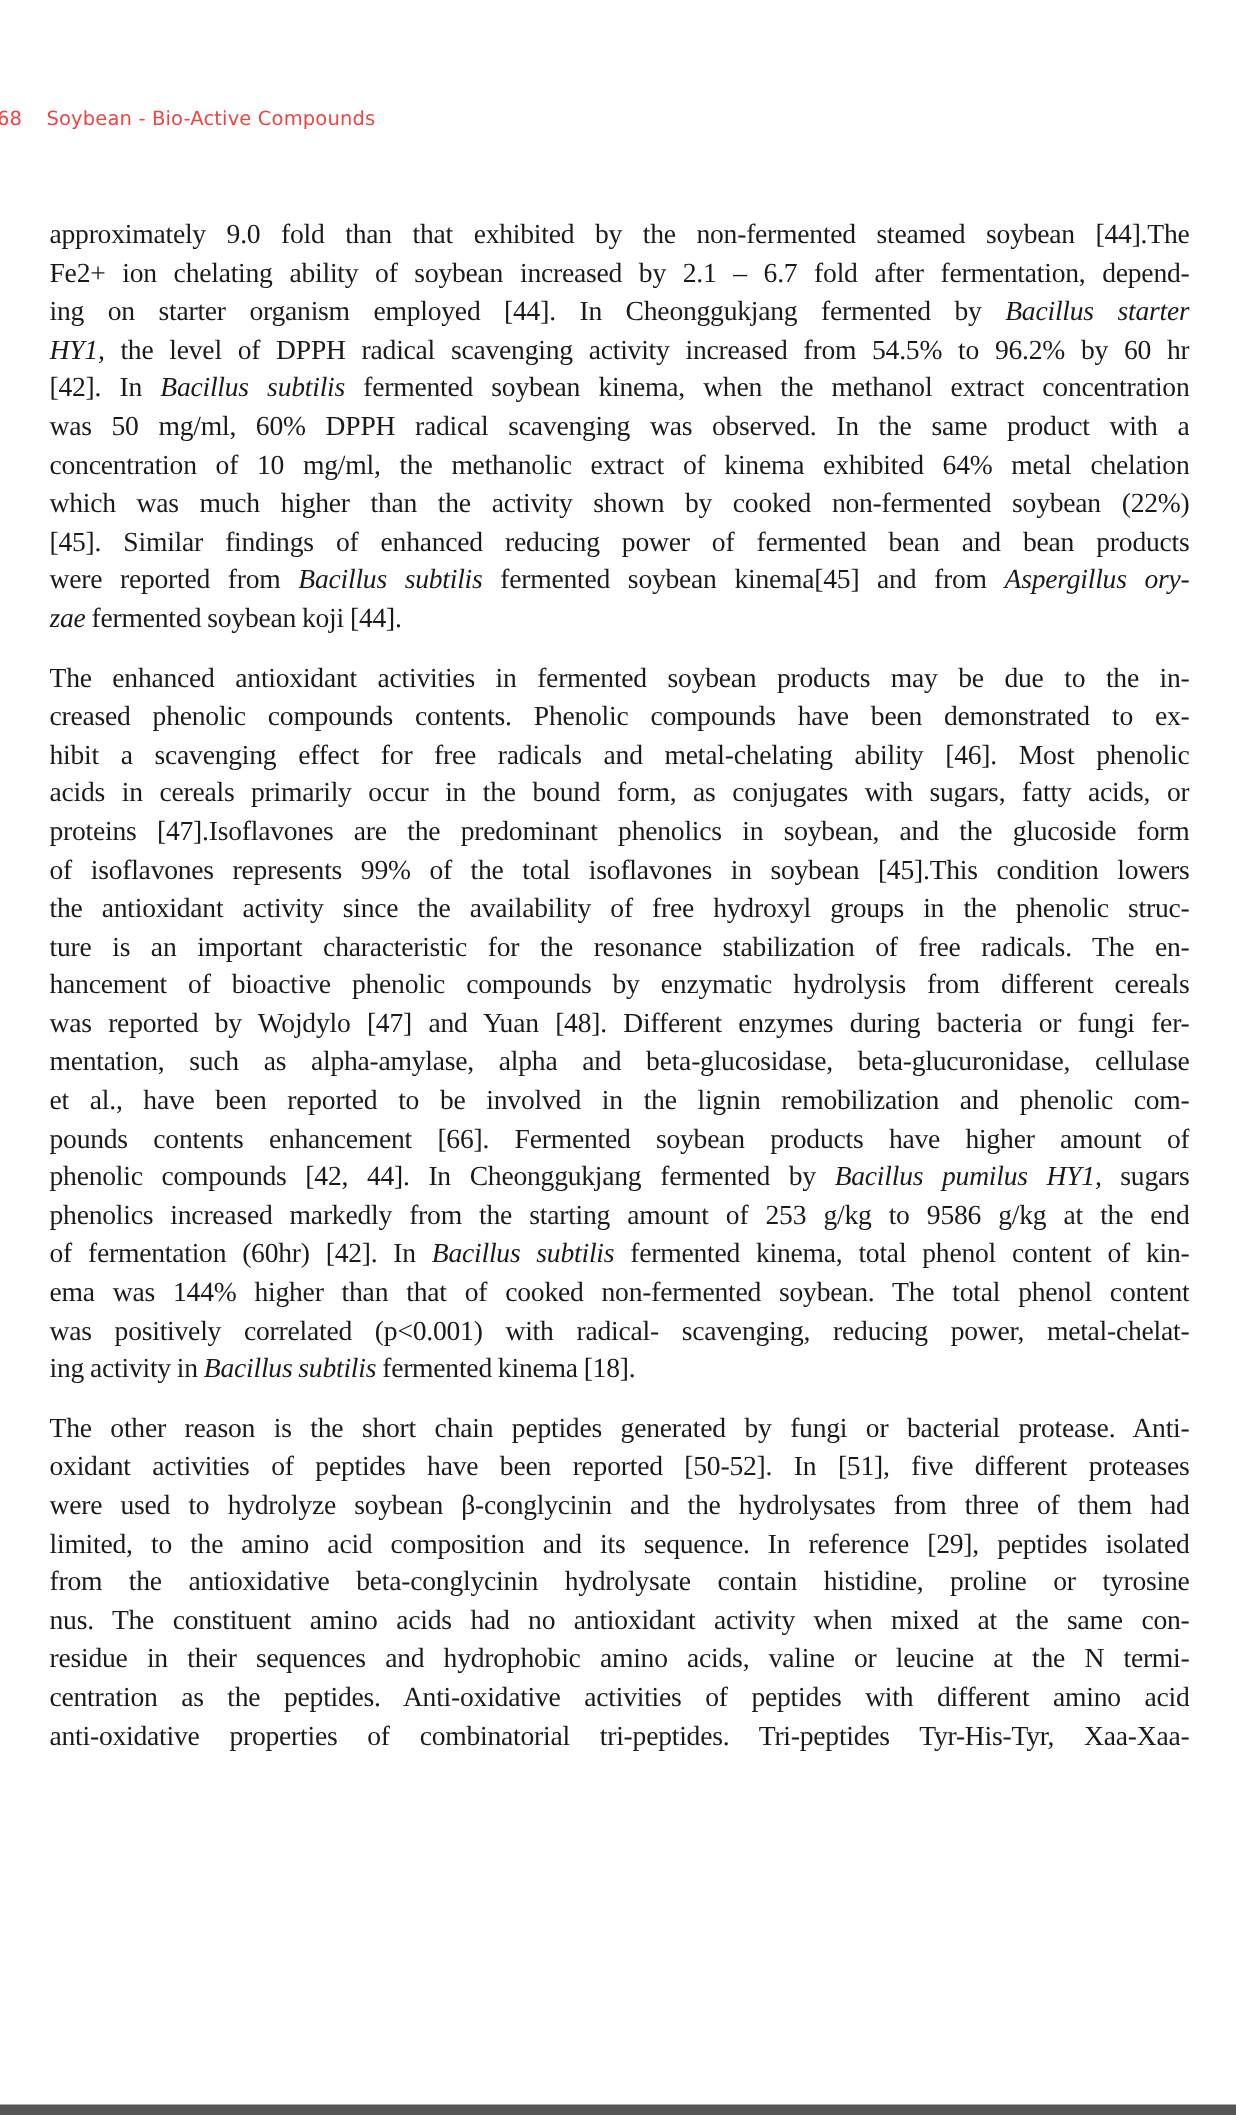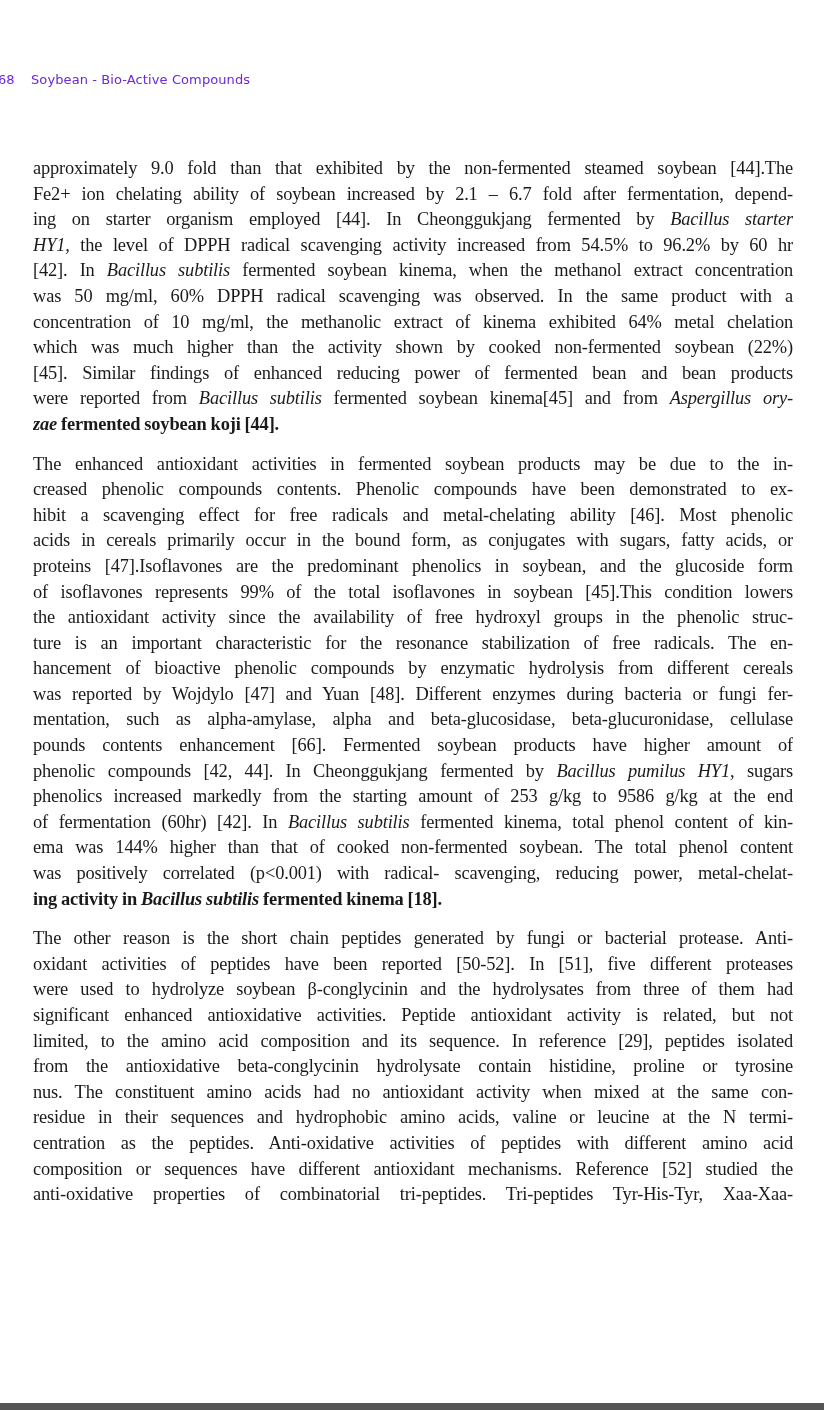--- a/index.html
+++ b/index.html
@@ -15,32 +15,32 @@
     font-family: "Liberation Serif", "DejaVu Serif", serif;
     color: #1a1a1a;
   }
   .running-header {
     position: absolute;
     top: 72px;
     left: 0;
     height: 20px;
     font-family: "DejaVu Sans", "Liberation Sans", sans-serif;
     font-size: 13px;
-    color: #6d28d9;
+    color: #ef4444;
     white-space: nowrap;
     letter-spacing: 0.1px;
   }
   .running-header .page-num {
     display: inline-block;
     margin-left: -2px;
     width: 33px;
   }
   .body-text {
     position: absolute;
-    top: 156px;
+    top: 144px;
     left: 33px;
     width: 760px;
   }
   .para {
     margin: 0 0 14px 0;
     font-size: 18.4px;
     line-height: 25.6px;
     text-align: justify;
     hyphens: manual;
     letter-spacing: -0.15px;
@@ -48,21 +48,20 @@
   }
   .para .line {
     display: block;
     text-align: justify;
     text-align-last: justify;
     white-space: nowrap;
     overflow: hidden;
   }
   .para .line.last {
     text-align-last: left;
-    font-weight: bold;
   }
   .para i {
     font-style: italic;
   }
   .bottom-bar {
     position: absolute;
     left: 0;
     bottom: 0;
     width: 824px;
     height: 7px;
@@ -95,36 +94,35 @@
       <span class="line"><span>creased phenolic compounds contents. Phenolic compounds have been demonstrated to ex-</span></span>
       <span class="line"><span>hibit a scavenging effect for free radicals and metal-chelating ability [46]. Most phenolic</span></span>
       <span class="line"><span>acids in cereals primarily occur in the bound form, as conjugates with sugars, fatty acids, or</span></span>
       <span class="line"><span>proteins [47].Isoflavones are the predominant phenolics in soybean, and the glucoside form</span></span>
       <span class="line"><span>of isoflavones represents 99% of the total isoflavones in soybean [45].This condition lowers</span></span>
       <span class="line"><span>the antioxidant activity since the availability of free hydroxyl groups in the phenolic struc-</span></span>
       <span class="line"><span>ture is an important characteristic for the resonance stabilization of free radicals. The en-</span></span>
       <span class="line"><span>hancement of bioactive phenolic compounds by enzymatic hydrolysis from different cereals</span></span>
       <span class="line"><span>was reported by Wojdylo [47] and Yuan [48]. Different enzymes during bacteria or fungi fer-</span></span>
       <span class="line"><span>mentation, such as alpha-amylase, alpha and beta-glucosidase, beta-glucuronidase, cellulase</span></span>
+      <span class="line"><span>et al., have been reported to be involved in the lignin remobilization and phenolic com-</span></span>
       <span class="line"><span>pounds contents enhancement [66]. Fermented soybean products have higher amount of</span></span>
       <span class="line"><span>phenolic compounds [42, 44]. In Cheonggukjang fermented by </span><i>Bacillus pumilus HY1,</i><span> sugars</span></span>
       <span class="line"><span>phenolics increased markedly from the starting amount of 253 g/kg to 9586 g/kg at the end</span></span>
       <span class="line"><span>of fermentation (60hr) [42]. In </span><i>Bacillus subtilis</i><span> fermented kinema, total phenol content of kin-</span></span>
       <span class="line"><span>ema was 144% higher than that of cooked non-fermented soybean. The total phenol content</span></span>
       <span class="line"><span>was positively correlated (p&lt;0.001) with radical- scavenging, reducing power, metal-chelat-</span></span>
       <span class="line last"><span>ing activity in </span><i>Bacillus subtilis</i><span> fermented kinema [18].</span></span>
     </p>
   <p class="para">
       <span class="line"><span>The other reason is the short chain peptides generated by fungi or bacterial protease. Anti-</span></span>
       <span class="line"><span>oxidant activities of peptides have been reported [50-52]. In [51], five different proteases</span></span>
       <span class="line"><span>were used to hydrolyze soybean β-conglycinin and the hydrolysates from three of them had</span></span>
-      <span class="line"><span>significant enhanced antioxidative activities. Peptide antioxidant activity is related, but not</span></span>
       <span class="line"><span>limited, to the amino acid composition and its sequence. In reference [29], peptides isolated</span></span>
       <span class="line"><span>from the antioxidative beta-conglycinin hydrolysate contain histidine, proline or tyrosine</span></span>
       <span class="line"><span>nus. The constituent amino acids had no antioxidant activity when mixed at the same con-</span></span>
       <span class="line"><span>residue in their sequences and hydrophobic amino acids, valine or leucine at the N termi-</span></span>
       <span class="line"><span>centration as the peptides. Anti-oxidative activities of peptides with different amino acid</span></span>
-      <span class="line"><span>composition or sequences have different antioxidant mechanisms. Reference [52] studied the</span></span>
       <span class="line"><span>anti-oxidative properties of combinatorial tri-peptides. Tri-peptides Tyr-His-Tyr, Xaa-Xaa-</span></span>
     </p>
 </div>
 
 <div class="bottom-bar"></div>
 
 </body></html>

